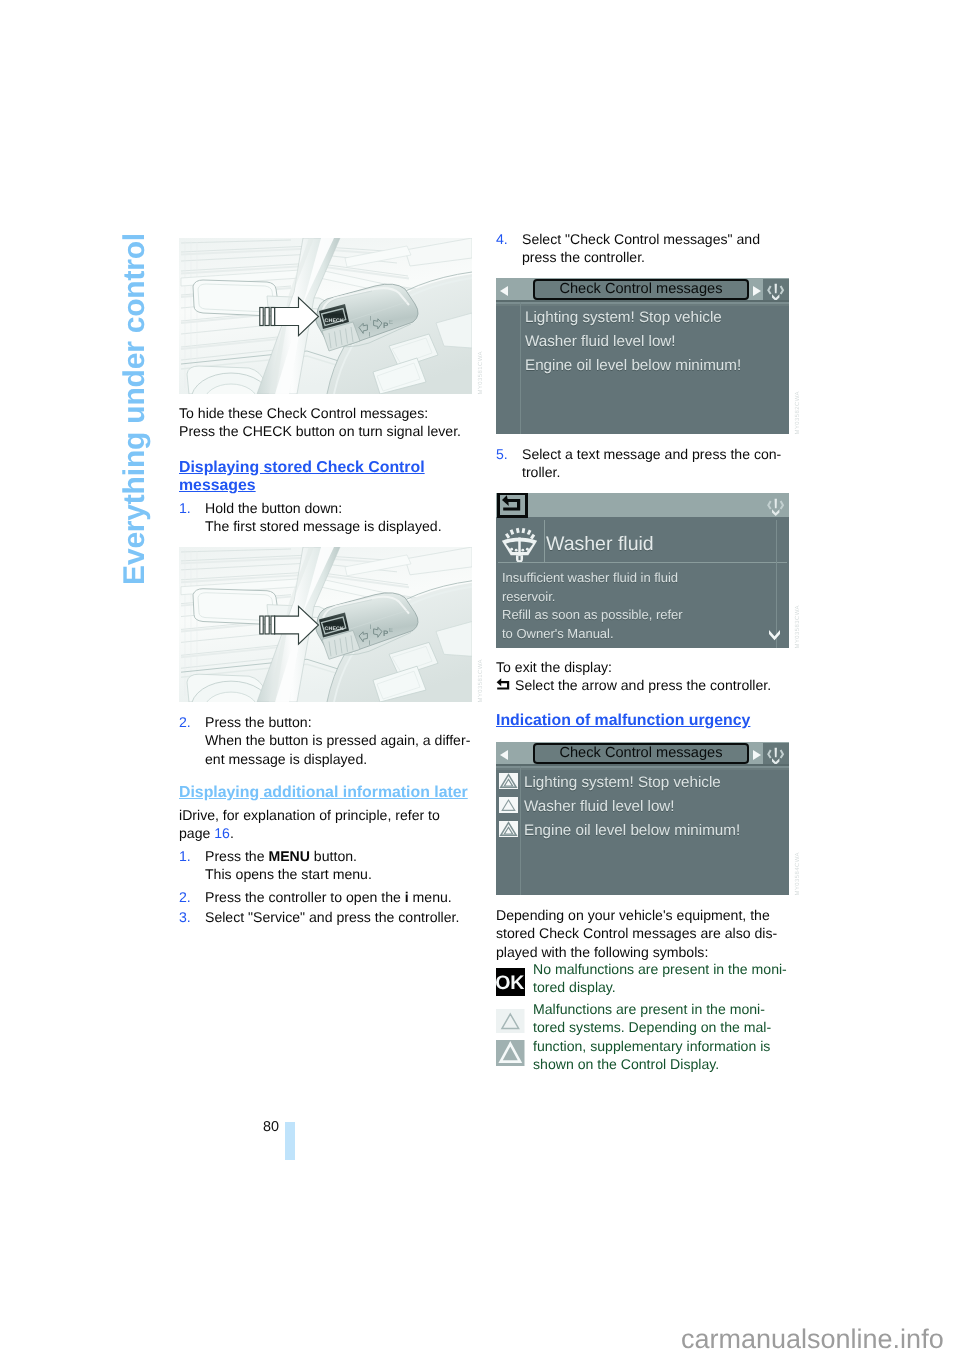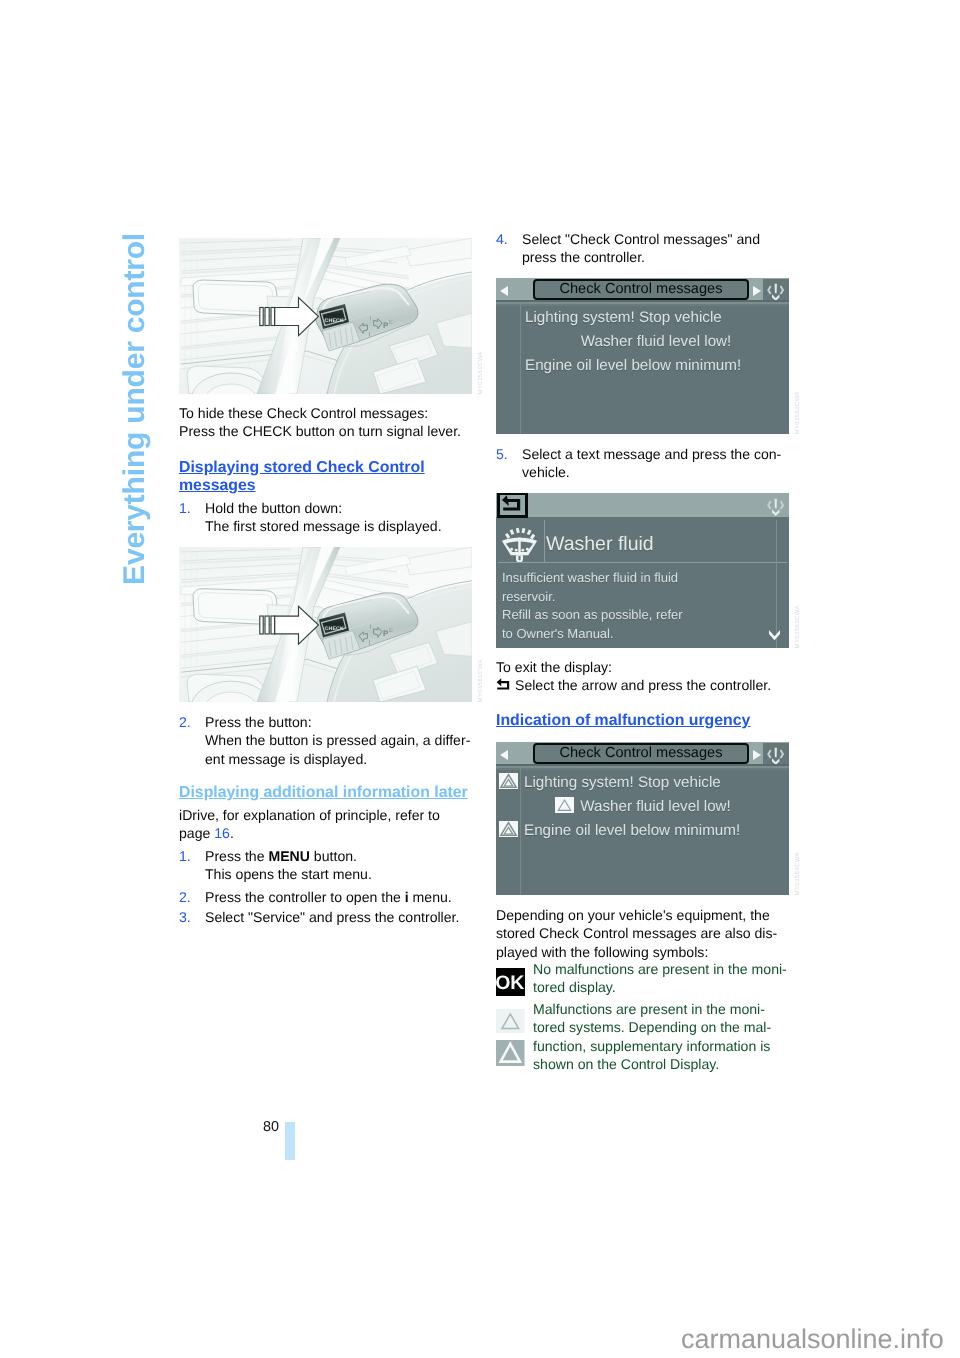--- a/index.html
+++ b/index.html
@@ -46,21 +46,21 @@
     border-top:5.5px solid transparent;border-bottom:5.5px solid transparent;border-left:8px solid #F5F8F8;}
   .ic-nav{position:absolute;left:267px;top:1px;width:26px;height:24px;background:#657779;line-height:0;}
   .tab{position:absolute;left:37px;top:1px;width:216px;height:21px;
     background:#6A7C7E;border:2.6px solid #090C0C;border-radius:4px;
     color:#090C0C;font-size:14.6px;line-height:17px;text-align:center;box-sizing:border-box;}
   .scr-body{position:absolute;left:0;right:0;top:24px;bottom:0;border-radius:19px;}
   .scr-rail{position:absolute;left:24px;top:0;bottom:0;width:1.2px;background:#76888A;}
   .row{position:absolute;left:29px;right:2px;color:#DCE3E3;font-size:15.2px;
     white-space:nowrap;text-shadow:0 1px 0 rgba(40,55,56,.45);}
   .row:nth-of-type(2){top:7px;}
-  .row:nth-of-type(3){top:31px;text-align:center;}
+  .row:nth-of-type(3){top:31px;}
   .row:nth-of-type(4){top:55px;}
   .row.ri{left:3px;}
   .row.ri > span:last-child{position:relative;top:-1px;}
   .badge{display:inline-block;width:19px;height:16px;margin-right:6px;vertical-align:-1px;position:relative;line-height:0;}
 
   
   .scr-hdr2{position:absolute;left:0;right:0;top:0;height:24px;background:#96A8A8;}
   .ic-back{position:absolute;left:1px;top:-1px;width:31px;height:26px;line-height:0;}
   .ic-nav2{position:absolute;left:267px;top:1px;width:26px;height:24px;line-height:0;}
   .scr-title{position:absolute;left:0;right:0;top:27px;height:43px;}
@@ -471,21 +471,21 @@
           <div class="row">Engine oil level below minimum!</div>
         </div>
       </div>
       <div class="figcode">MY03582CWA</div>
     </div>
 
     <div class="lst rs2">
       <span class="n">5.</span>
       <span class="b">
         <span>Select a text message and press the con-</span><br>
-        <span>vehicle.</span>
+        <span>troller.</span>
       </span>
     </div>
 
     <div class="figbox fig4">
       <div class="scr">
         <div class="scr-hdr2">
           <span class="ic-back"><svg viewBox="0 0 31 26" width="31" height="26">
                 <rect x="1.5" y="1.5" width="28" height="23" fill="#96A8A8" stroke="#080B0B" stroke-width="3"></rect>
                 <path d="M23.2 7.0 L23.2 18.4 L6.2 18.4 L6.2 15.4 L20.0 15.4 L20.0 10.0 L11.4 10.0 L11.8 14.0 L5.0 8.0 L9.8 3.3 L10.6 7.0 Z" fill="#080B0B"></path>
               </svg></span>

